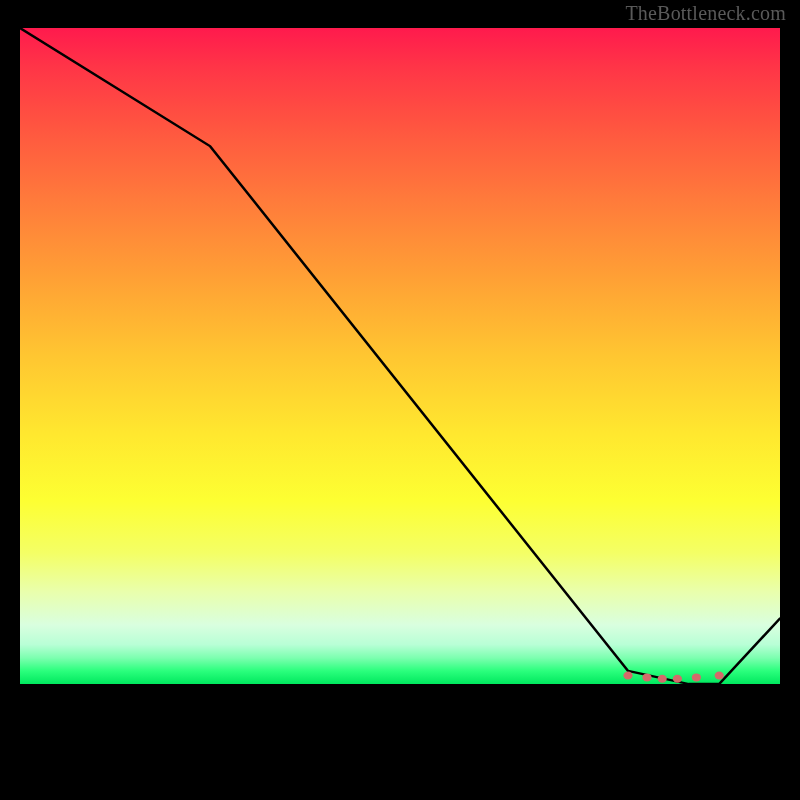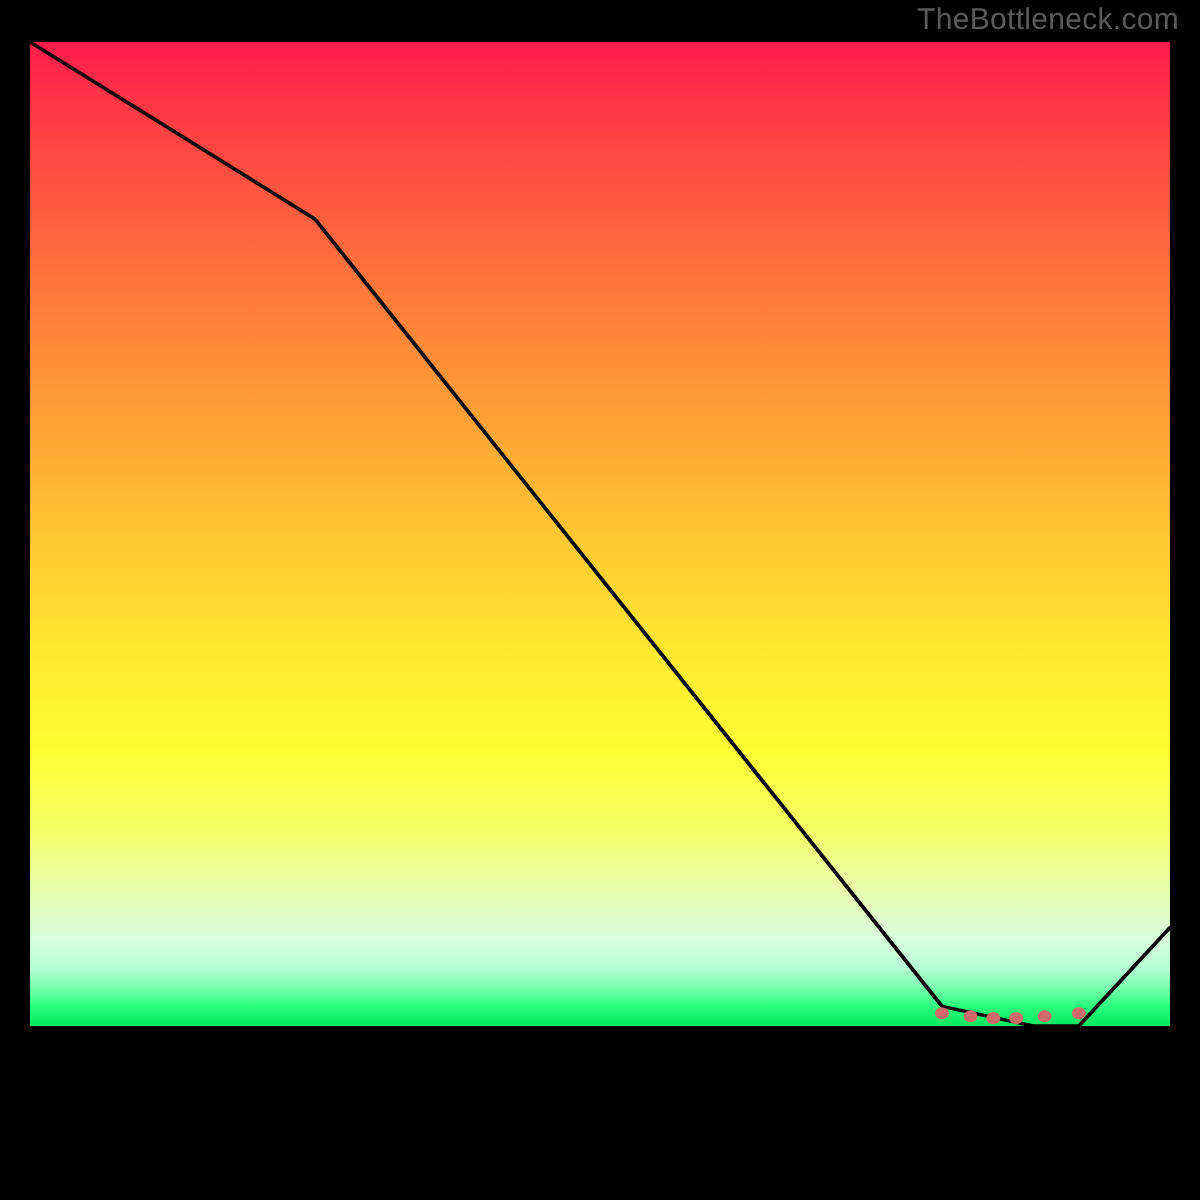--- a/index.html
+++ b/index.html
@@ -9,20 +9,21 @@
     height: 800px;
     background: #000;
     font-family: Arial, Helvetica, sans-serif;
     overflow: hidden;
   }
   .frame {
     position: relative;
     width: 800px;
     height: 704px;
     background: #000;
+    font-family: Liberation Serif, serif;
   }
   .attribution {
     position: absolute;
     top: 2px;
     right: 14px;
     color: #5a5a5a;
     font-size: 20px;
     font-weight: 500;
     letter-spacing: 0.2px;
   }

